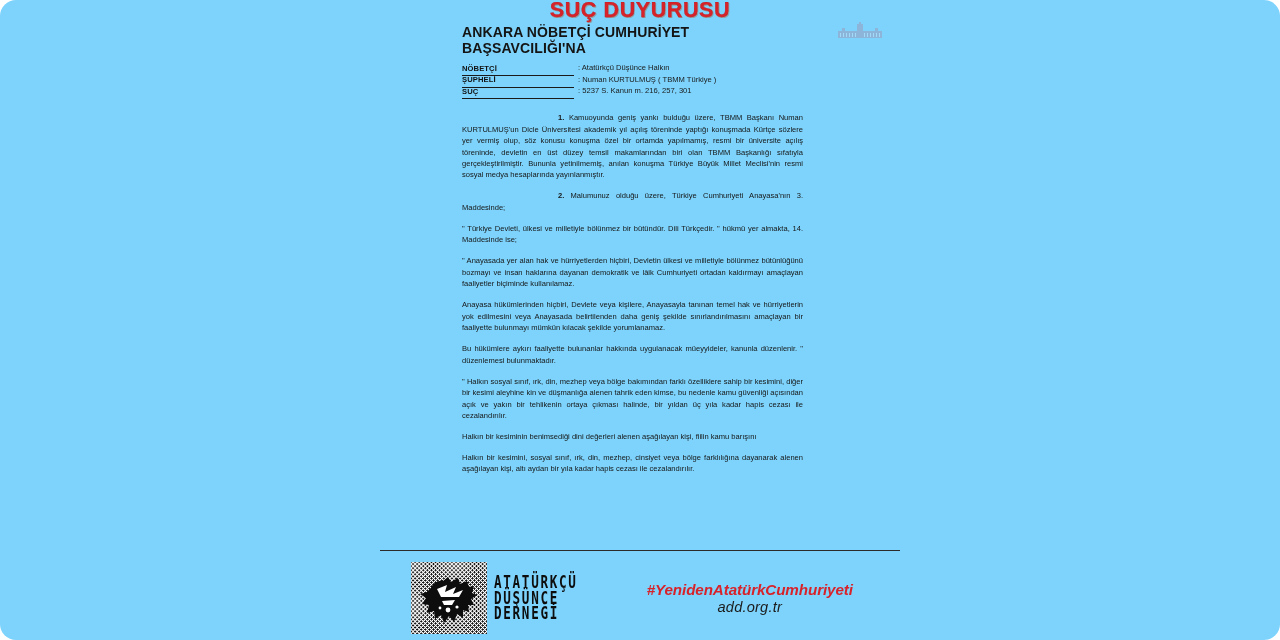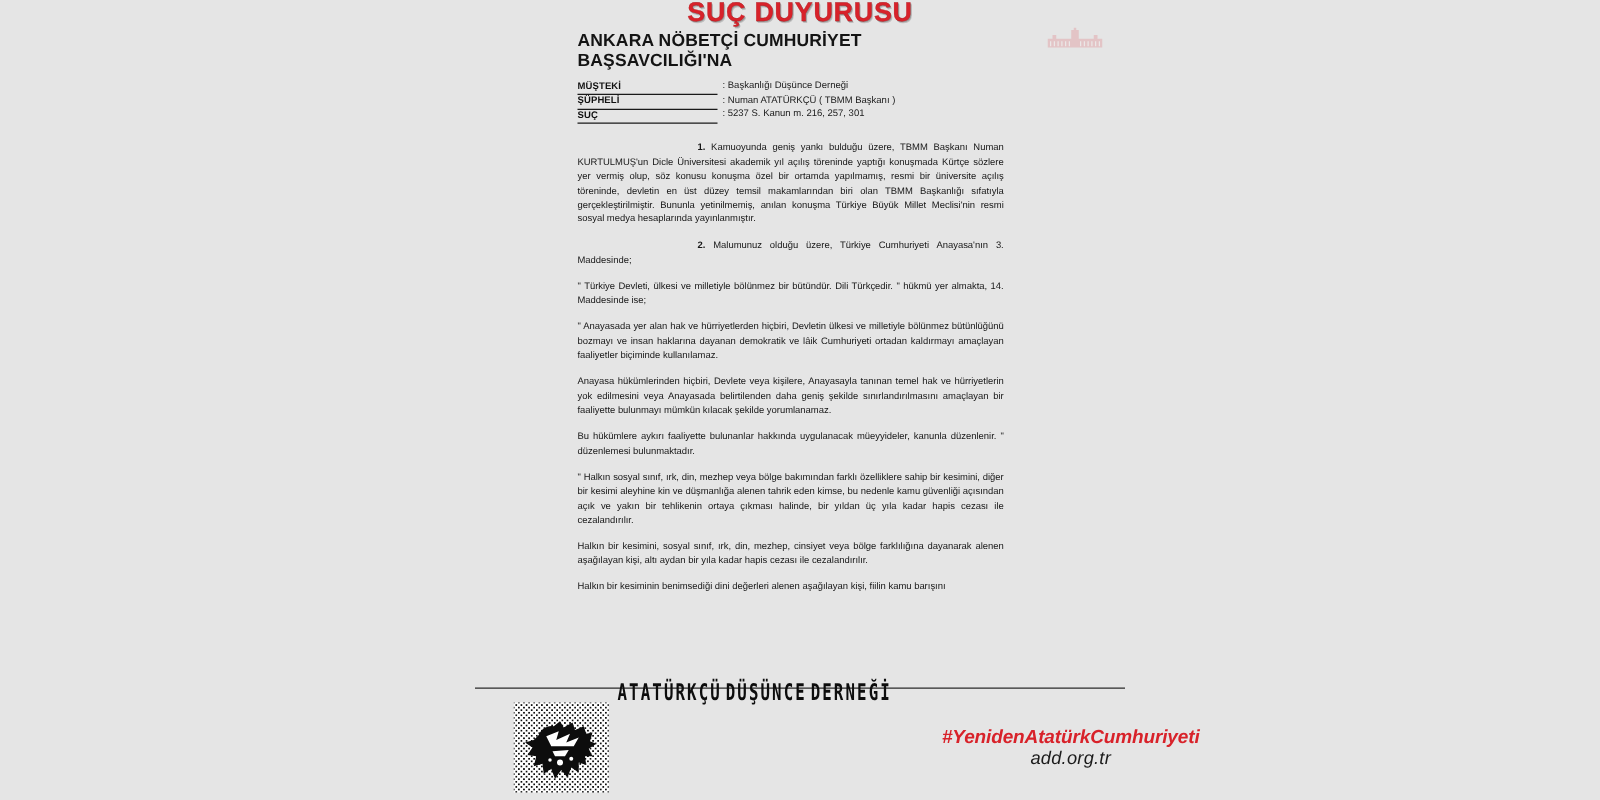--- a/index.html
+++ b/index.html
@@ -14,21 +14,22 @@
     overflow: hidden;
     font-family: "Liberation Sans", sans-serif;
     color: #111111;
     position: relative;
   }
 
   
   #page {
     position: absolute;
     inset: 0;
-    background: #e5e5e5;
+    background: #7dd3fc;
+    border-radius: 16px;
   }
 
   
   .watermark {
     position: absolute;
     left: 838px;
     top: 22px;
     width: 44px;
     height: 18px;
     opacity: 0.30;
@@ -150,21 +151,21 @@
     background-position: 0 0, 2.05px 2.05px;
   }
   .logo-mark svg {
     position: absolute;
     left: 0; top: 0;
     width: 76px; height: 72px;
   }
   .logo-words {
     margin-left: 7px;
     display: flex;
-    flex-direction: row;
+    flex-direction: column;
     justify-content: center;
     height: 72px;
     gap: 3px;
   }
   .logo-words span {
     font-family: "DejaVu Sans Mono", monospace;
     font-size: 12.6px;
     font-weight: 700;
     letter-spacing: 1.7px;
     line-height: 1;
@@ -230,48 +231,48 @@
 
   <div class="doc-title">SUÇ DUYURUSU</div>
 
   <div class="sheet">
 
     <div class="addressee">ANKARA NÖBETÇİ CUMHURİYET BAŞSAVCILIĞI'NA</div>
 
     <table class="parties">
       <tbody>
         <tr>
-          <td class="p-label">MÜŞTEKİ</td>
-          <td class="p-value">: Başkanlığı Düşünce Derneği</td>
+          <td class="p-label">NÖBETÇİ</td>
+          <td class="p-value">: Atatürkçü Düşünce Halkın</td>
         </tr>
         <tr>
           <td class="p-label">ŞÜPHELİ</td>
-          <td class="p-value">: Numan ATATÜRKÇÜ ( TBMM Başkanı )</td>
+          <td class="p-value">: Numan KURTULMUŞ ( TBMM Türkiye )</td>
         </tr>
         <tr>
           <td class="p-label">SUÇ</td>
           <td class="p-value">: 5237 S. Kanun m. 216, 257, 301</td>
         </tr>
         <tr class="spacer">
             <td></td>
             <td></td>
           </tr>
       </tbody>
     </table>
 
     <div class="body-block">
       <p class="para indent"><b>1.</b><span> Kamuoyunda geniş yankı bulduğu üzere, TBMM Başkanı Numan KURTULMUŞ'un Dicle Üniversitesi akademik yıl açılış töreninde yaptığı konuşmada Kürtçe sözlere yer vermiş olup, söz konusu konuşma özel bir ortamda yapılmamış, resmi bir üniversite açılış töreninde, devletin en üst düzey temsil makamlarından biri olan TBMM Başkanlığı sıfatıyla gerçekleştirilmiştir. Bununla yetinilmemiş, anılan konuşma Türkiye Büyük Millet Meclisi'nin resmi sosyal medya hesaplarında yayınlanmıştır.</span></p>
       <p class="para indent"><b>2.</b><span> Malumunuz olduğu üzere, Türkiye Cumhuriyeti Anayasa'nın 3. Maddesinde;</span></p>
       <p class="para"><span>" Türkiye Devleti, ülkesi ve milletiyle bölünmez bir bütündür. Dili Türkçedir. " hükmü yer almakta, 14. Maddesinde ise;</span></p>
       <p class="para"><span>" Anayasada yer alan hak ve hürriyetlerden hiçbiri, Devletin ülkesi ve milletiyle bölünmez bütünlüğünü bozmayı ve insan haklarına dayanan demokratik ve lâik Cumhuriyeti ortadan kaldırmayı amaçlayan faaliyetler biçiminde kullanılamaz.</span></p>
       <p class="para"><span>Anayasa hükümlerinden hiçbiri, Devlete veya kişilere, Anayasayla tanınan temel hak ve hürriyetlerin yok edilmesini veya Anayasada belirtilenden daha geniş şekilde sınırlandırılmasını amaçlayan bir faaliyette bulunmayı mümkün kılacak şekilde yorumlanamaz.</span></p>
       <p class="para"><span>Bu hükümlere aykırı faaliyette bulunanlar hakkında uygulanacak müeyyideler, kanunla düzenlenir. " düzenlemesi bulunmaktadır.</span></p>
       <p class="para"><span>" Halkın sosyal sınıf, ırk, din, mezhep veya bölge bakımından farklı özelliklere sahip bir kesimini, diğer bir kesimi aleyhine kin ve düşmanlığa alenen tahrik eden kimse, bu nedenle kamu güvenliği açısından açık ve yakın bir tehlikenin ortaya çıkması halinde, bir yıldan üç yıla kadar hapis cezası ile cezalandırılır.</span></p>
+      <p class="para"><span>Halkın bir kesiminin benimsediği dini değerleri alenen aşağılayan kişi, fiilin kamu barışını</span></p>
       <p class="para"><span>Halkın bir kesimini, sosyal sınıf, ırk, din, mezhep, cinsiyet veya bölge farklılığına dayanarak alenen aşağılayan kişi, altı aydan bir yıla kadar hapis cezası ile cezalandırılır.</span></p>
-      <p class="para"><span>Halkın bir kesiminin benimsediği dini değerleri alenen aşağılayan kişi, fiilin kamu barışını</span></p>
     </div>
 
   </div>
 
   <div class="footer-rule"></div>
 
   <div class="footer">
 
     <div class="logo-wrap">
       <div class="logo-mark">

